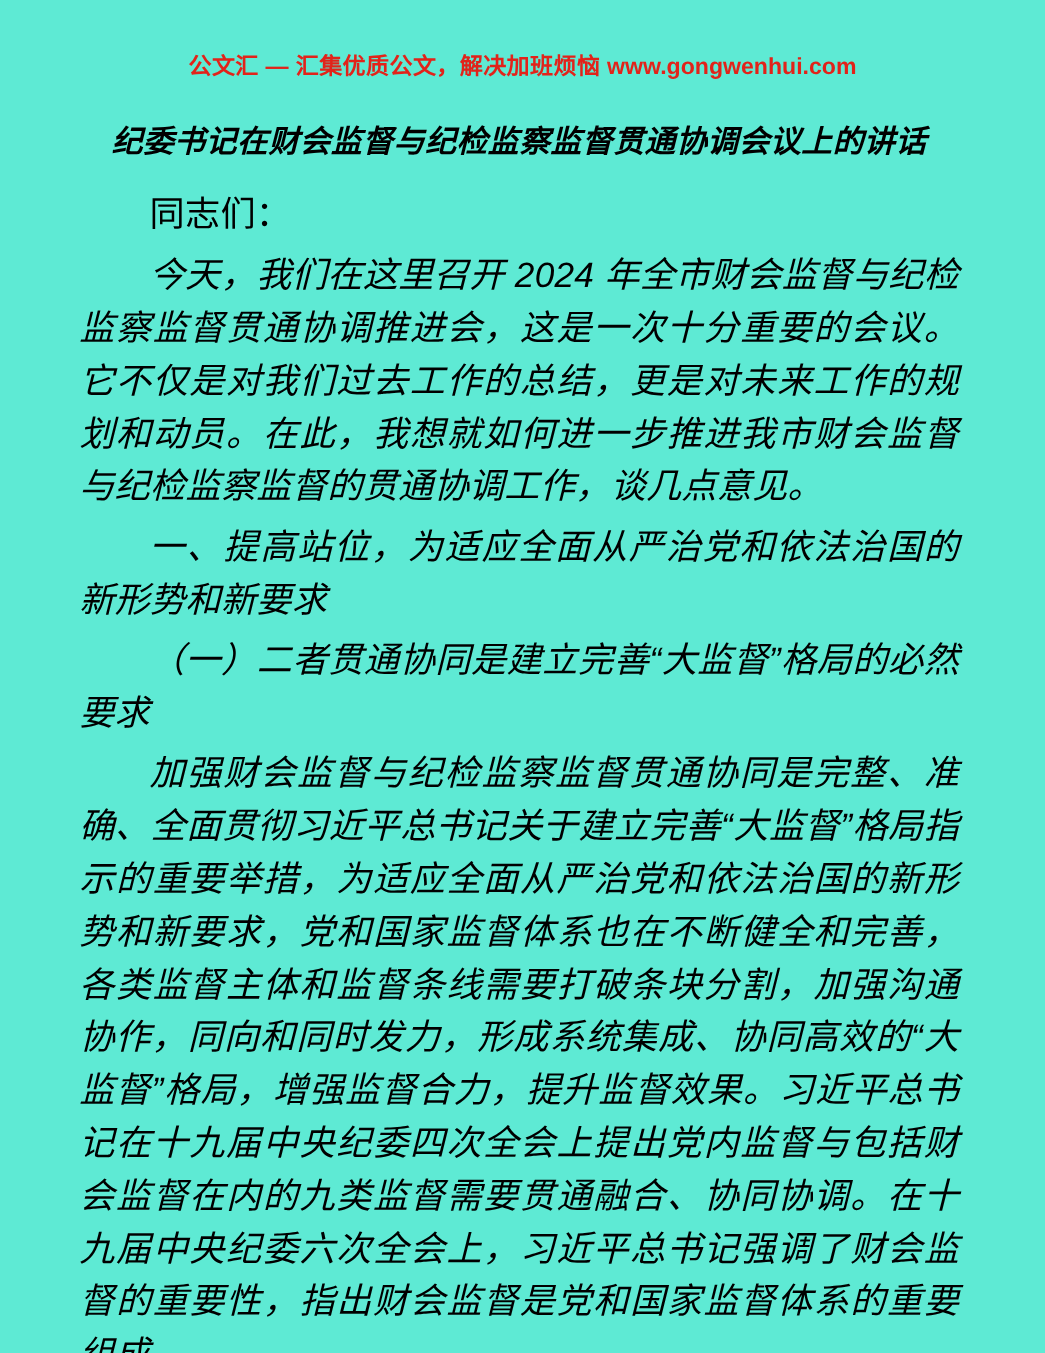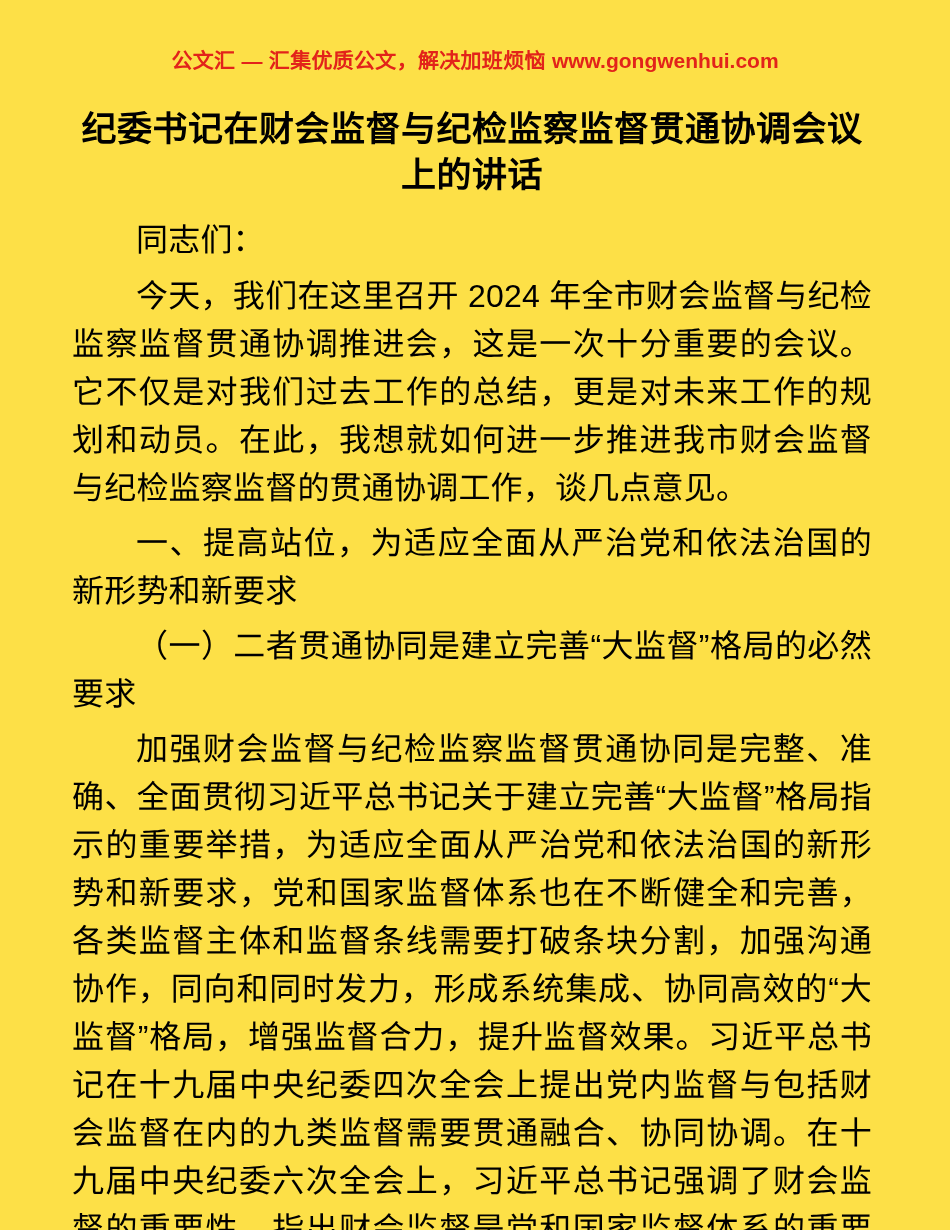--- a/index.html
+++ b/index.html
@@ -14,21 +14,21 @@
     overflow: hidden;
     font-family: "Liberation Sans", "DejaVu Sans", sans-serif;
     color: #000000;
     -webkit-font-smoothing: antialiased;
   }
 
   .page {
     position: relative;
     width: 950px;
     height: 1230px;
-    background: #fde047;
+    background: #5eead4;
     box-sizing: border-box;
   }
 
   
   .site-banner {
     position: absolute;
     top: 48px;
     left: 0;
     width: 950px;
     text-align: center;
@@ -47,28 +47,29 @@
 
   
   .doc {
     position: absolute;
     top: 106px;
     left: 72px;
     width: 800px;
   }
 
   .doc-title {
-    font-size: 35px;
+    font-size: 28px;
     font-weight: 700;
     line-height: 46px;
     text-align: center;
     letter-spacing: 0.5px;
     margin: 0 0 18px 0;
     padding: 0 8px;
     font-family: "Liberation Sans", "DejaVu Sans", sans-serif;
+    font-style: italic;
   }
 
   .para {
     font-size: 32px;
     line-height: 48px;
     text-align: justify;
     text-justify: inter-ideograph;
     text-align-last: left;
     margin: 0;
     letter-spacing: 0.2px;
@@ -76,20 +77,21 @@
   }
   .para.indent {
     text-indent: 2em;
   }
   .para.salutation {
     text-indent: 2em;
     margin-bottom: 8px;
   }
   .para + .para {
     margin-top: 0;
+    font-style: italic;
   }
   .para.gap {
     margin-top: 7px;
   }
 </style>
 </head>
 <body>
 
 <div class="page">
 

